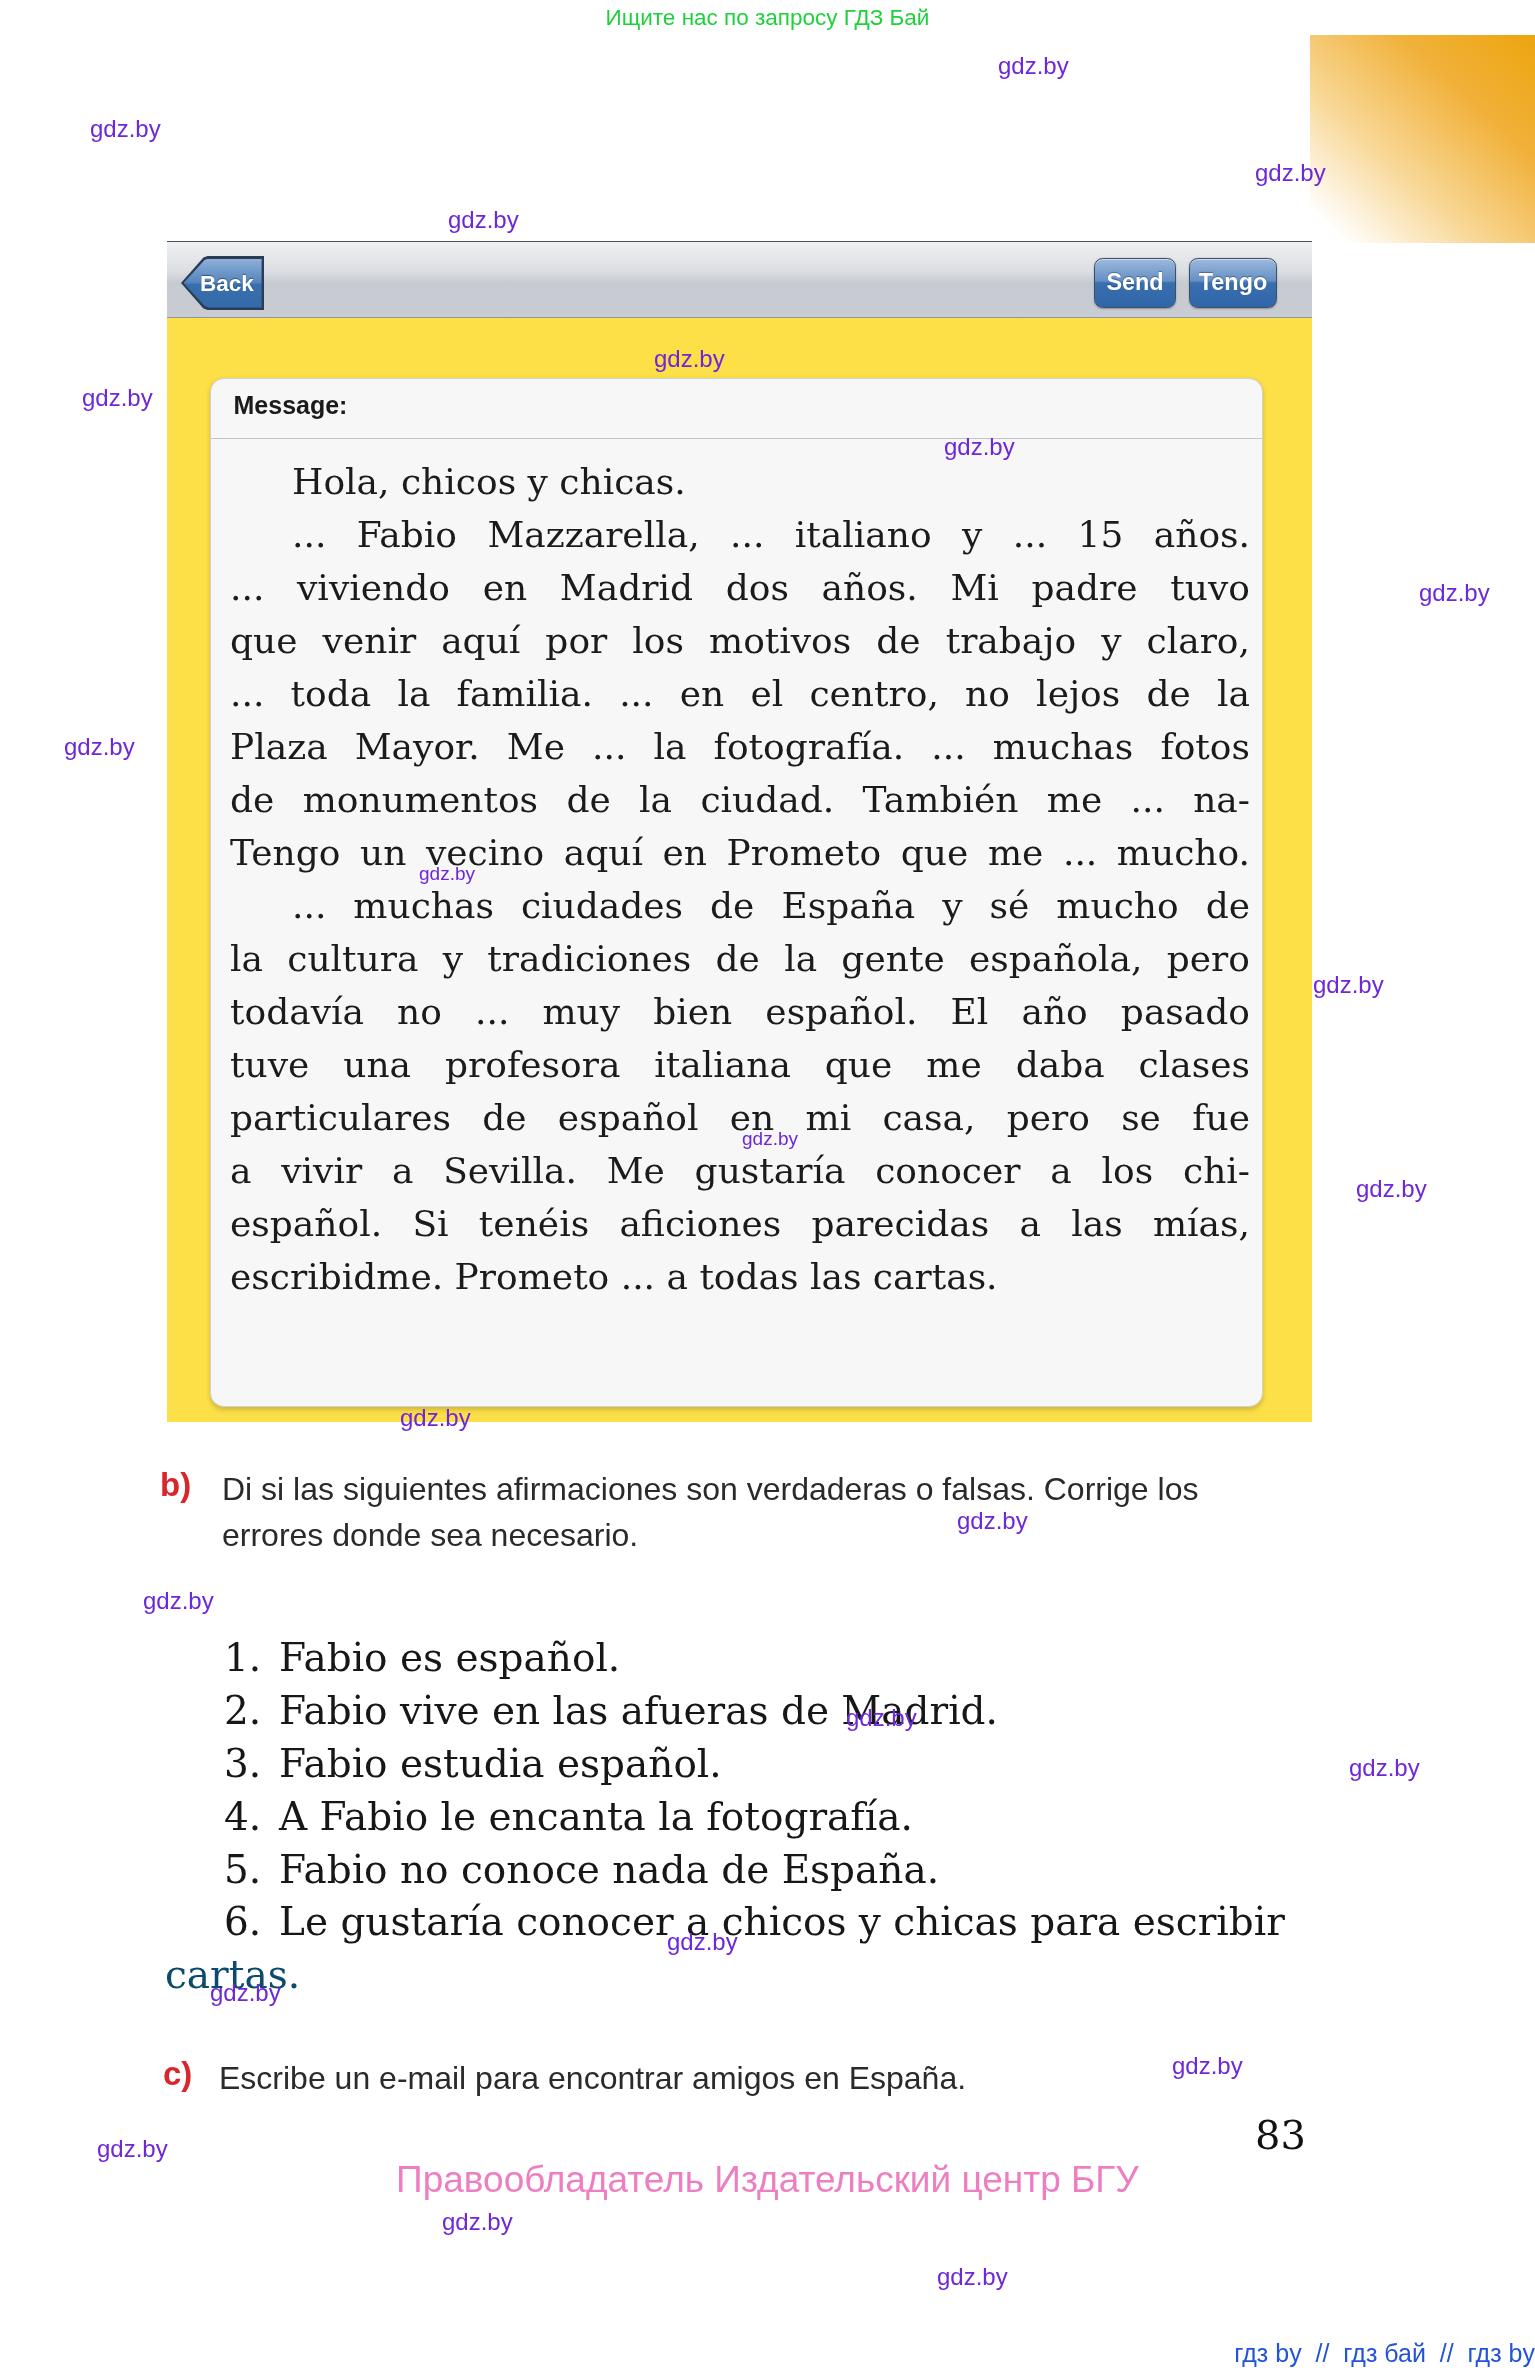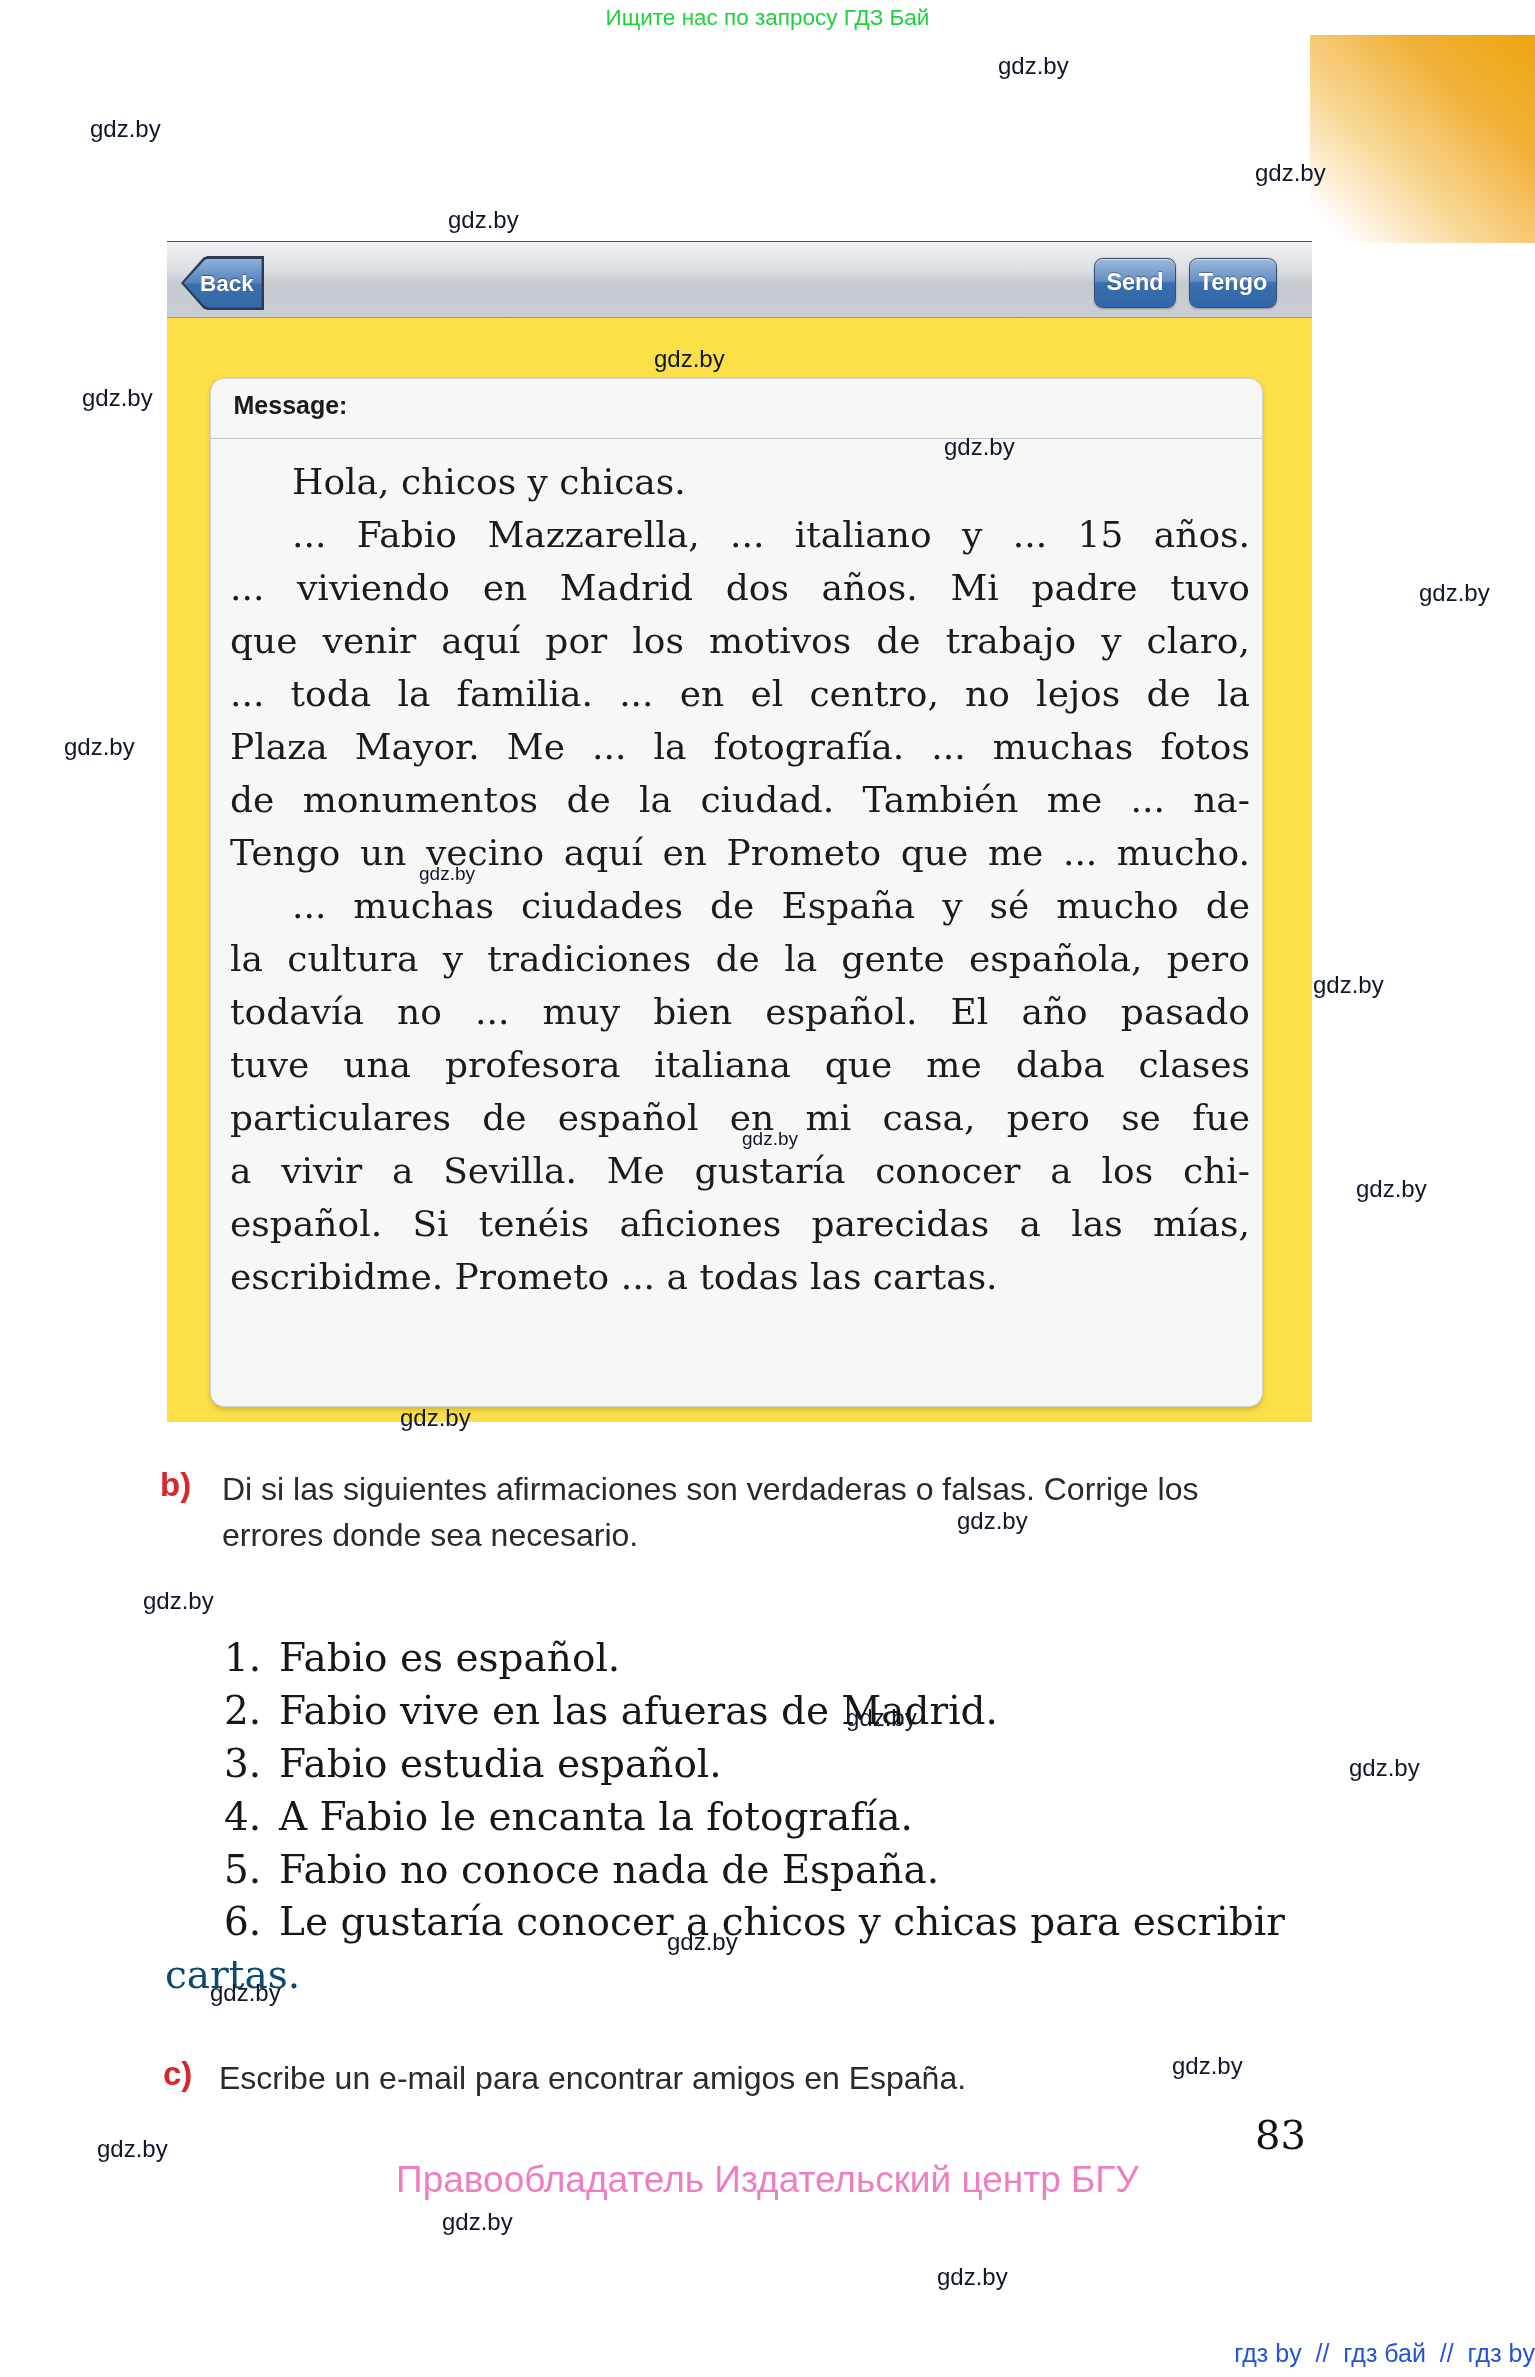--- a/index.html
+++ b/index.html
@@ -53,21 +53,21 @@
     white-space:nowrap;z-index:2;}
   .stmt .num{display:inline-block;width:55px;}
   .stmt-cont{position:absolute;left:165px;font:39px/49px "DejaVu Serif",serif;color:#0c4a6e;z-index:2;}
 
   .pagenum{position:absolute;left:1255px;top:2112px;font:40px "DejaVu Serif",serif;color:#111;z-index:2;}
   .footer{position:absolute;top:2159px;left:0;width:100%;text-align:center;
     font:37px "Liberation Sans",sans-serif;color:#ee7ec2;z-index:2;}
   .links{position:absolute;top:2339px;left:0;width:100%;text-align:right;
     font:25px "Liberation Sans",sans-serif;color:#2353d6;white-space:pre;z-index:2;}
 
-  .wm{position:absolute;font:24px "Liberation Sans",sans-serif;color:#0f172a;z-index:6;}
+  .wm{position:absolute;font:24px "Liberation Sans",sans-serif;color:#6d28d9;z-index:6;}
   .wm.sm{font-size:19px;}
 </style>
 </head>
 <body>
 
 <div class="green-note">Ищите нас по запросу ГДЗ Бай</div>
 <div class="orange-box"></div>
 
 <div class="panel">
   <div class="toolbar">

